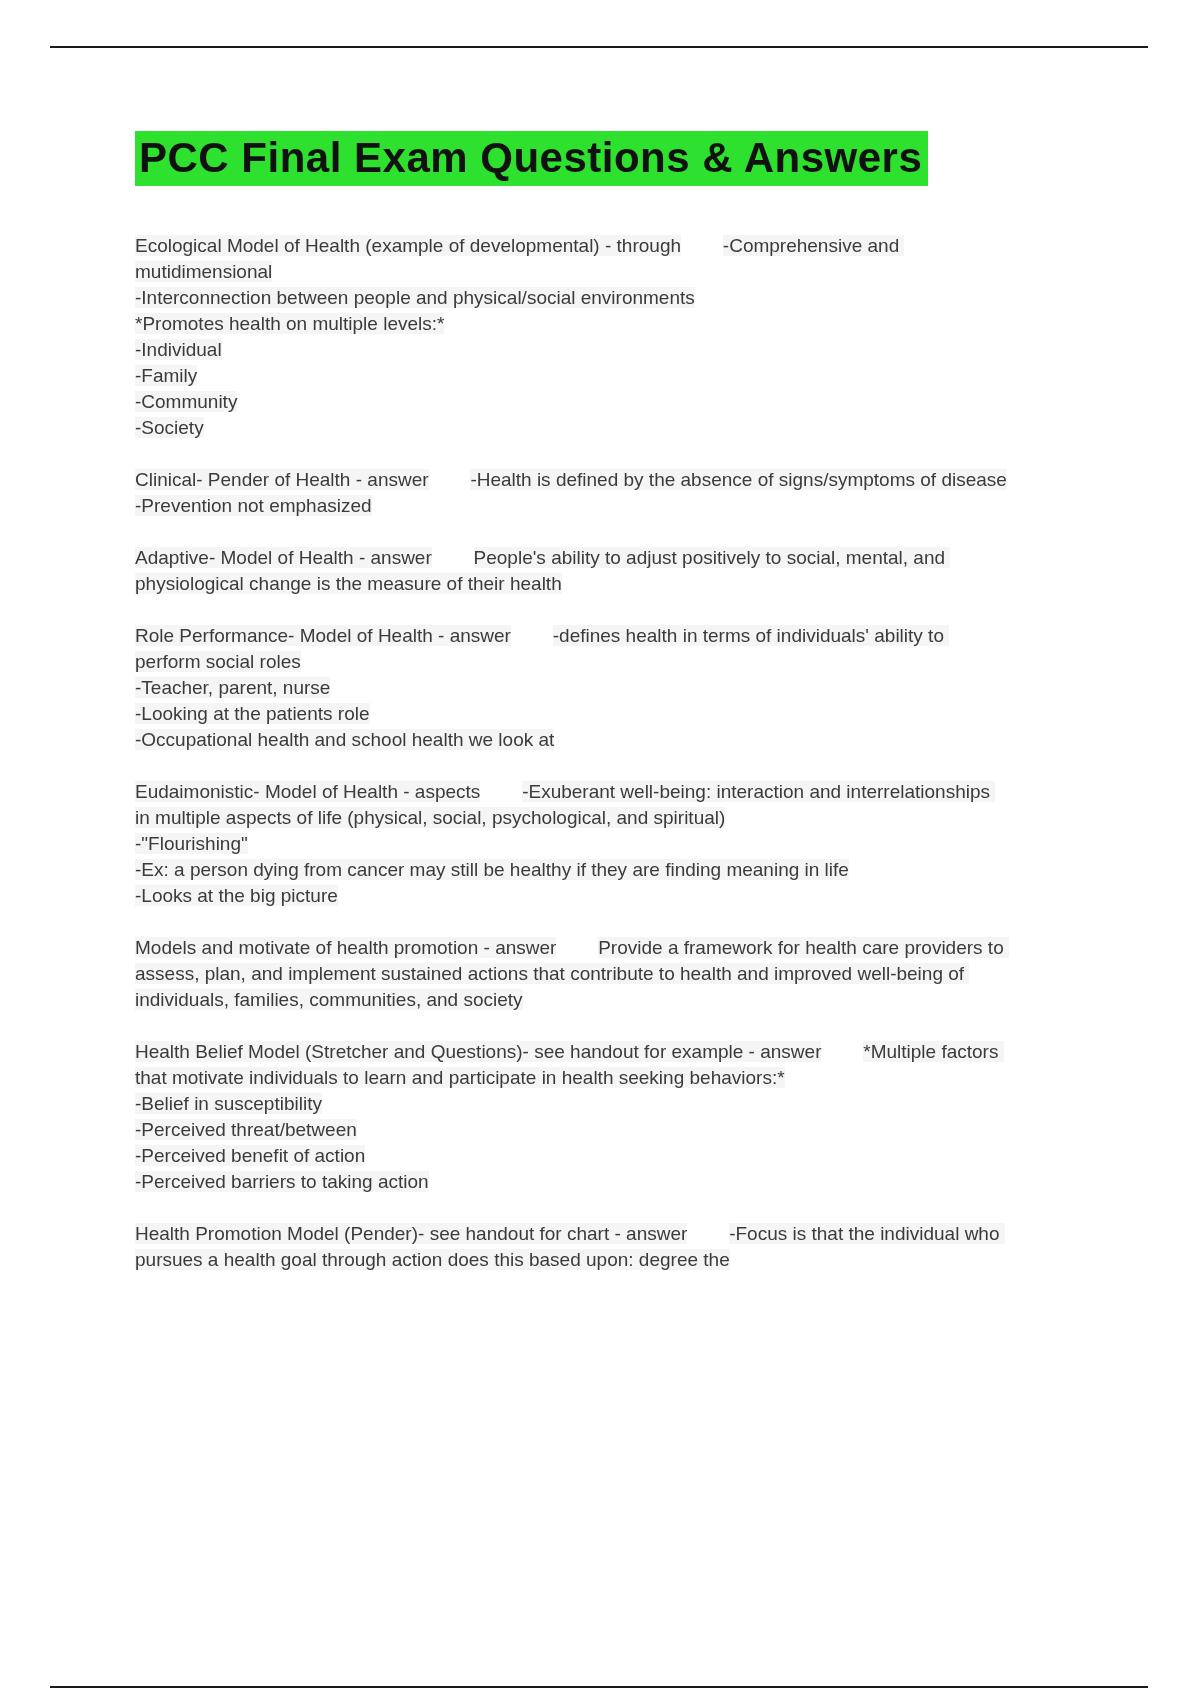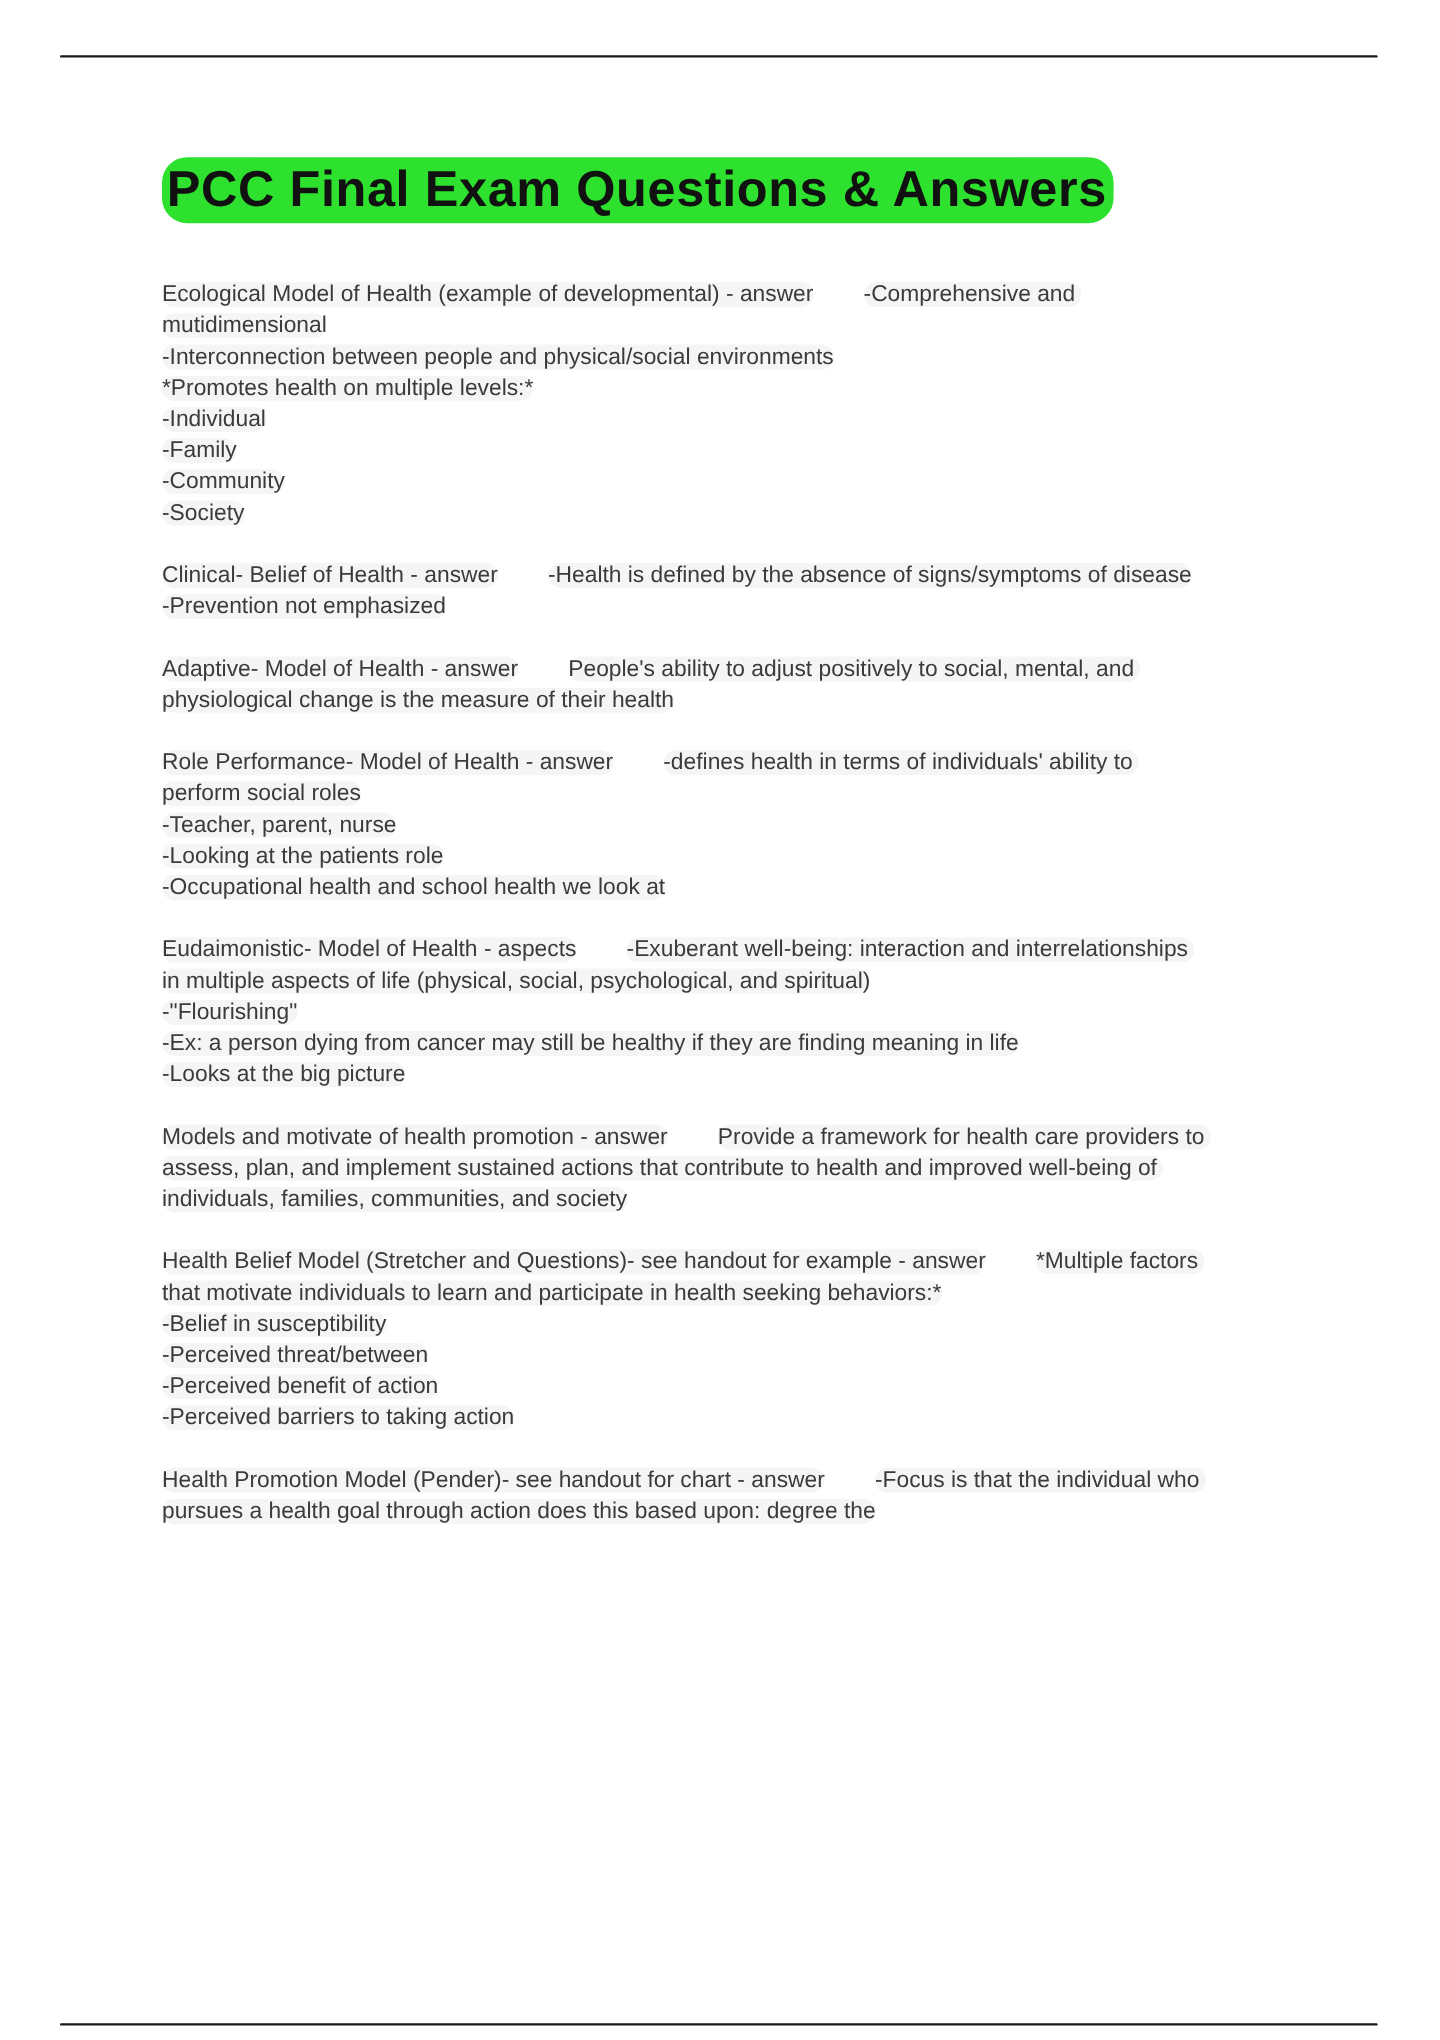--- a/index.html
+++ b/index.html
@@ -2,21 +2,21 @@
 <html style="--title-highlight: #2ee12e; --text-highlight: #f5f5f5;"><head>
 <meta charset="utf-8">
 <style>
   :root {
     --title-highlight: #2ee12e;
     --text-highlight: #f5f5f5;
     --rule-color: #1a1a1a;
     --text-color: #3b3b3b;
     --title-color: #111111;
   }
-  * { margin: 0; padding: 0; box-sizing: border-box; border-radius: 21px; }
+  * { margin: 0; padding: 0; box-sizing: border-box; }
   html, body {
     width: 1200px;
     background: #ffffff;
     font-family: "Liberation Sans", "DejaVu Sans", sans-serif;
   }
   .page {
     position: relative;
     width: 1200px;
     height: 1700px;
     background: #ffffff;
@@ -76,29 +76,29 @@
 </head>
 <body>
 
 <div class="page">
   <div class="rule top"></div>
 
   <div class="content">
     <h1 class="doc-title"><span class="title-hl">PCC Final Exam Questions &amp; Answers</span></h1>
 
     <div class="qa-list">
-      <p class="qa"><span class="q hl">Ecological Model of Health (example of developmental) - answer</span><span class="gap"></span><span class="a hl">-Comprehensive and mutidimensional
+      <p class="qa"><span class="q hl">Ecological Model of Health (example of developmental) - through</span><span class="gap"></span><span class="a hl">-Comprehensive and mutidimensional
 -Interconnection between people and physical/social environments
 *Promotes health on multiple levels:*
 -Individual
 -Family
 -Community
 -Society</span></p>
 
-      <p class="qa"><span class="q hl">Clinical- Belief of Health - answer</span><span class="gap"></span><span class="a hl">-Health is defined by the absence of signs/symptoms of disease
+      <p class="qa"><span class="q hl">Clinical- Pender of Health - answer</span><span class="gap"></span><span class="a hl">-Health is defined by the absence of signs/symptoms of disease
 -Prevention not emphasized</span></p>
 
       <p class="qa"><span class="q hl">Adaptive- Model of Health - answer</span><span class="gap"></span><span class="a hl">People's ability to adjust positively to social, mental, and physiological change is the measure of their health</span></p>
 
       <p class="qa"><span class="q hl">Role Performance- Model of Health - answer</span><span class="gap"></span><span class="a hl">-defines health in terms of individuals' ability to perform social roles
 -Teacher, parent, nurse
 -Looking at the patients role
 -Occupational health and school health we look at</span></p>
 
       <p class="qa"><span class="q hl">Eudaimonistic- Model of Health - aspects</span><span class="gap"></span><span class="a hl">-Exuberant well-being: interaction and interrelationships in multiple aspects of life (physical, social, psychological, and spiritual)

